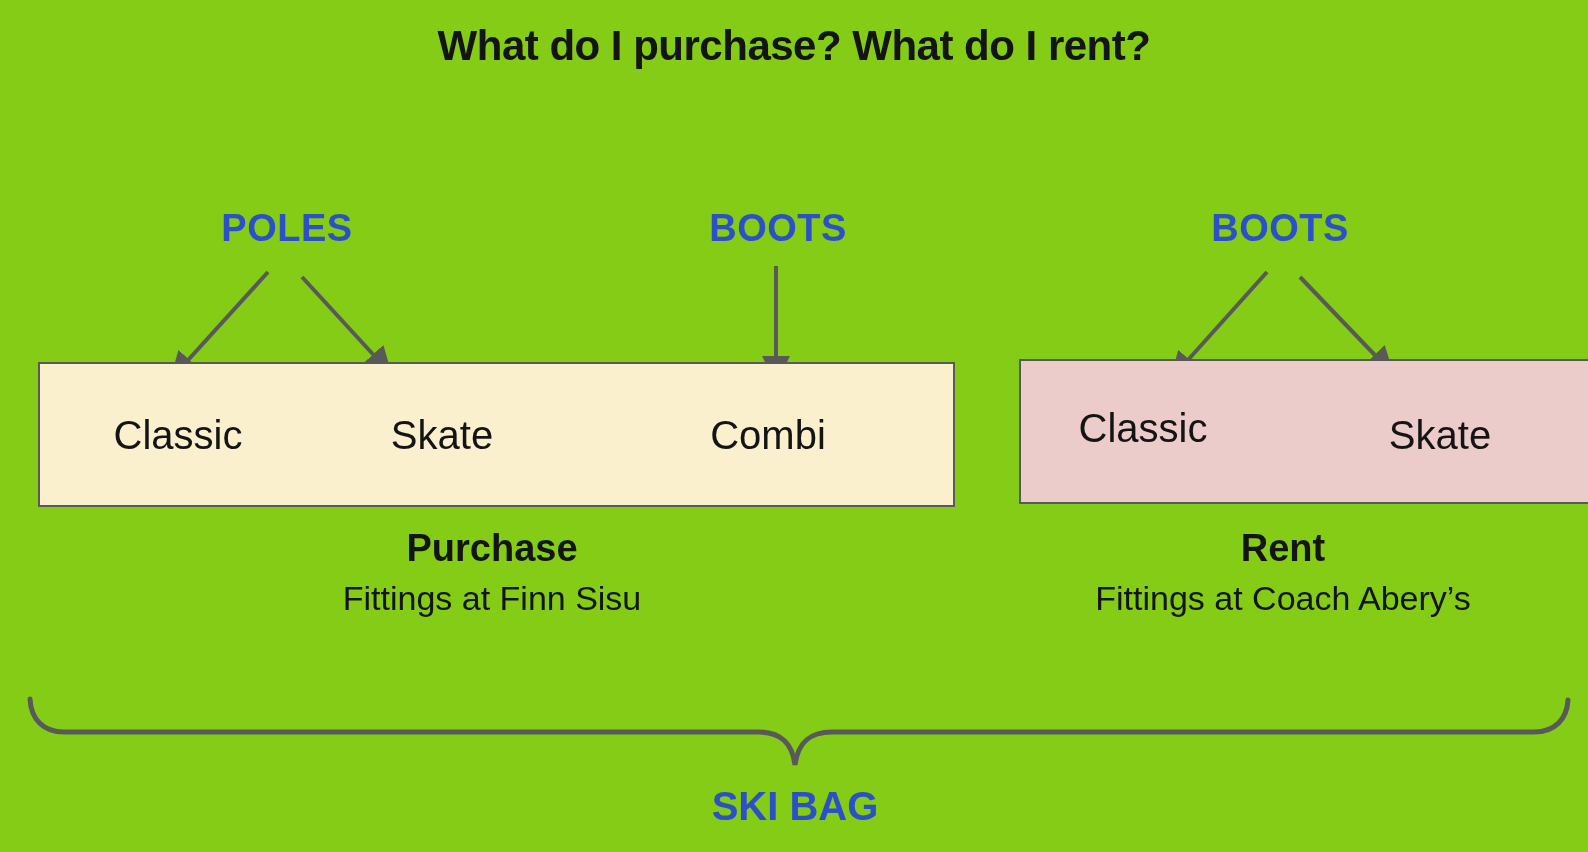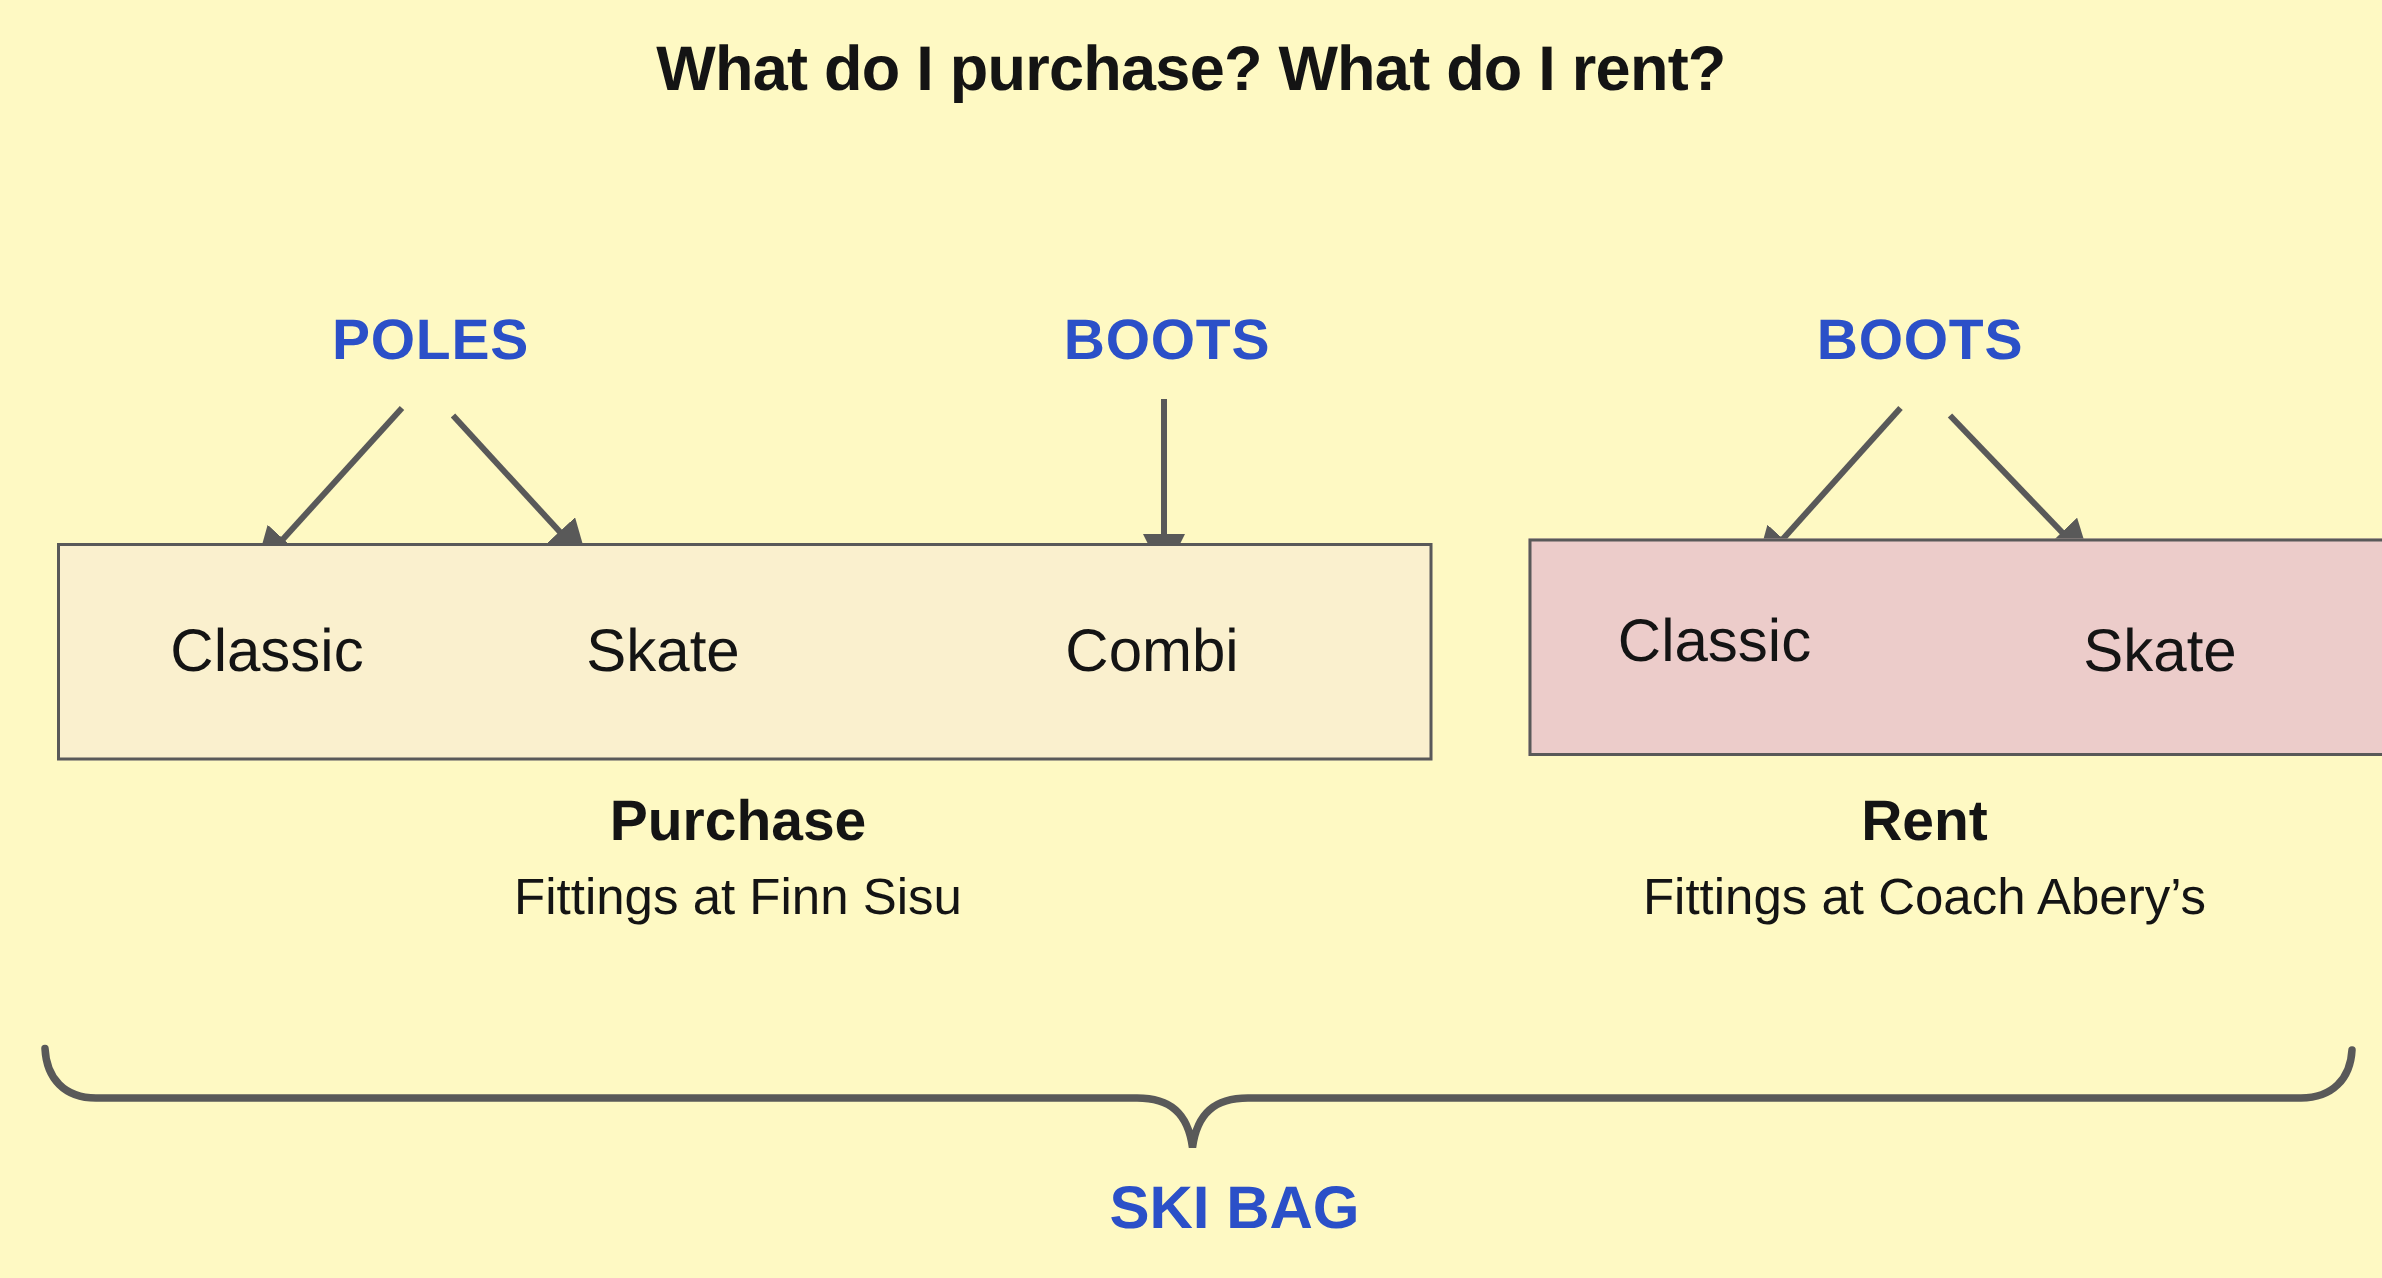--- a/index.html
+++ b/index.html
@@ -1,20 +1,20 @@
 <!DOCTYPE html>
 <html><head>
 <meta charset="utf-8">
 <style>
   html, body { margin: 0; padding: 0; background: #ffffff; }
   .stage {
     position: relative;
     width: 1588px;
     height: 852px;
-    background: #fef9c3;
+    background: #84cc16;
     font-family: "Liberation Sans", sans-serif;
     overflow: hidden;
   }
   .title {
     position: absolute;
     left: 0; right: 0; top: 22px;
     text-align: center;
     font-size: 42px;
     font-weight: 700;
     color: #141414;
@@ -109,15 +109,15 @@
   <div class="caption" style="left:1283px; top:524px;">
     <div class="cap-title">Rent</div>
     <div class="cap-sub">Fittings at Coach Abery’s</div>
   </div>
 
   <div class="caption" style="left:492px; top:524px;">
     <div class="cap-title">Purchase</div>
     <div class="cap-sub">Fittings at Finn Sisu</div>
   </div>
 
-  <div class="brace-label" style="left: 795px; top: 806px; color: rgb(43, 80, 200); margin-left: 28px;">SKI BAG</div>
+  <div class="brace-label" style="left: 795px; top: 806px; color: rgb(43, 80, 200);">SKI BAG</div>
 
 </div>
 
 </body></html>

